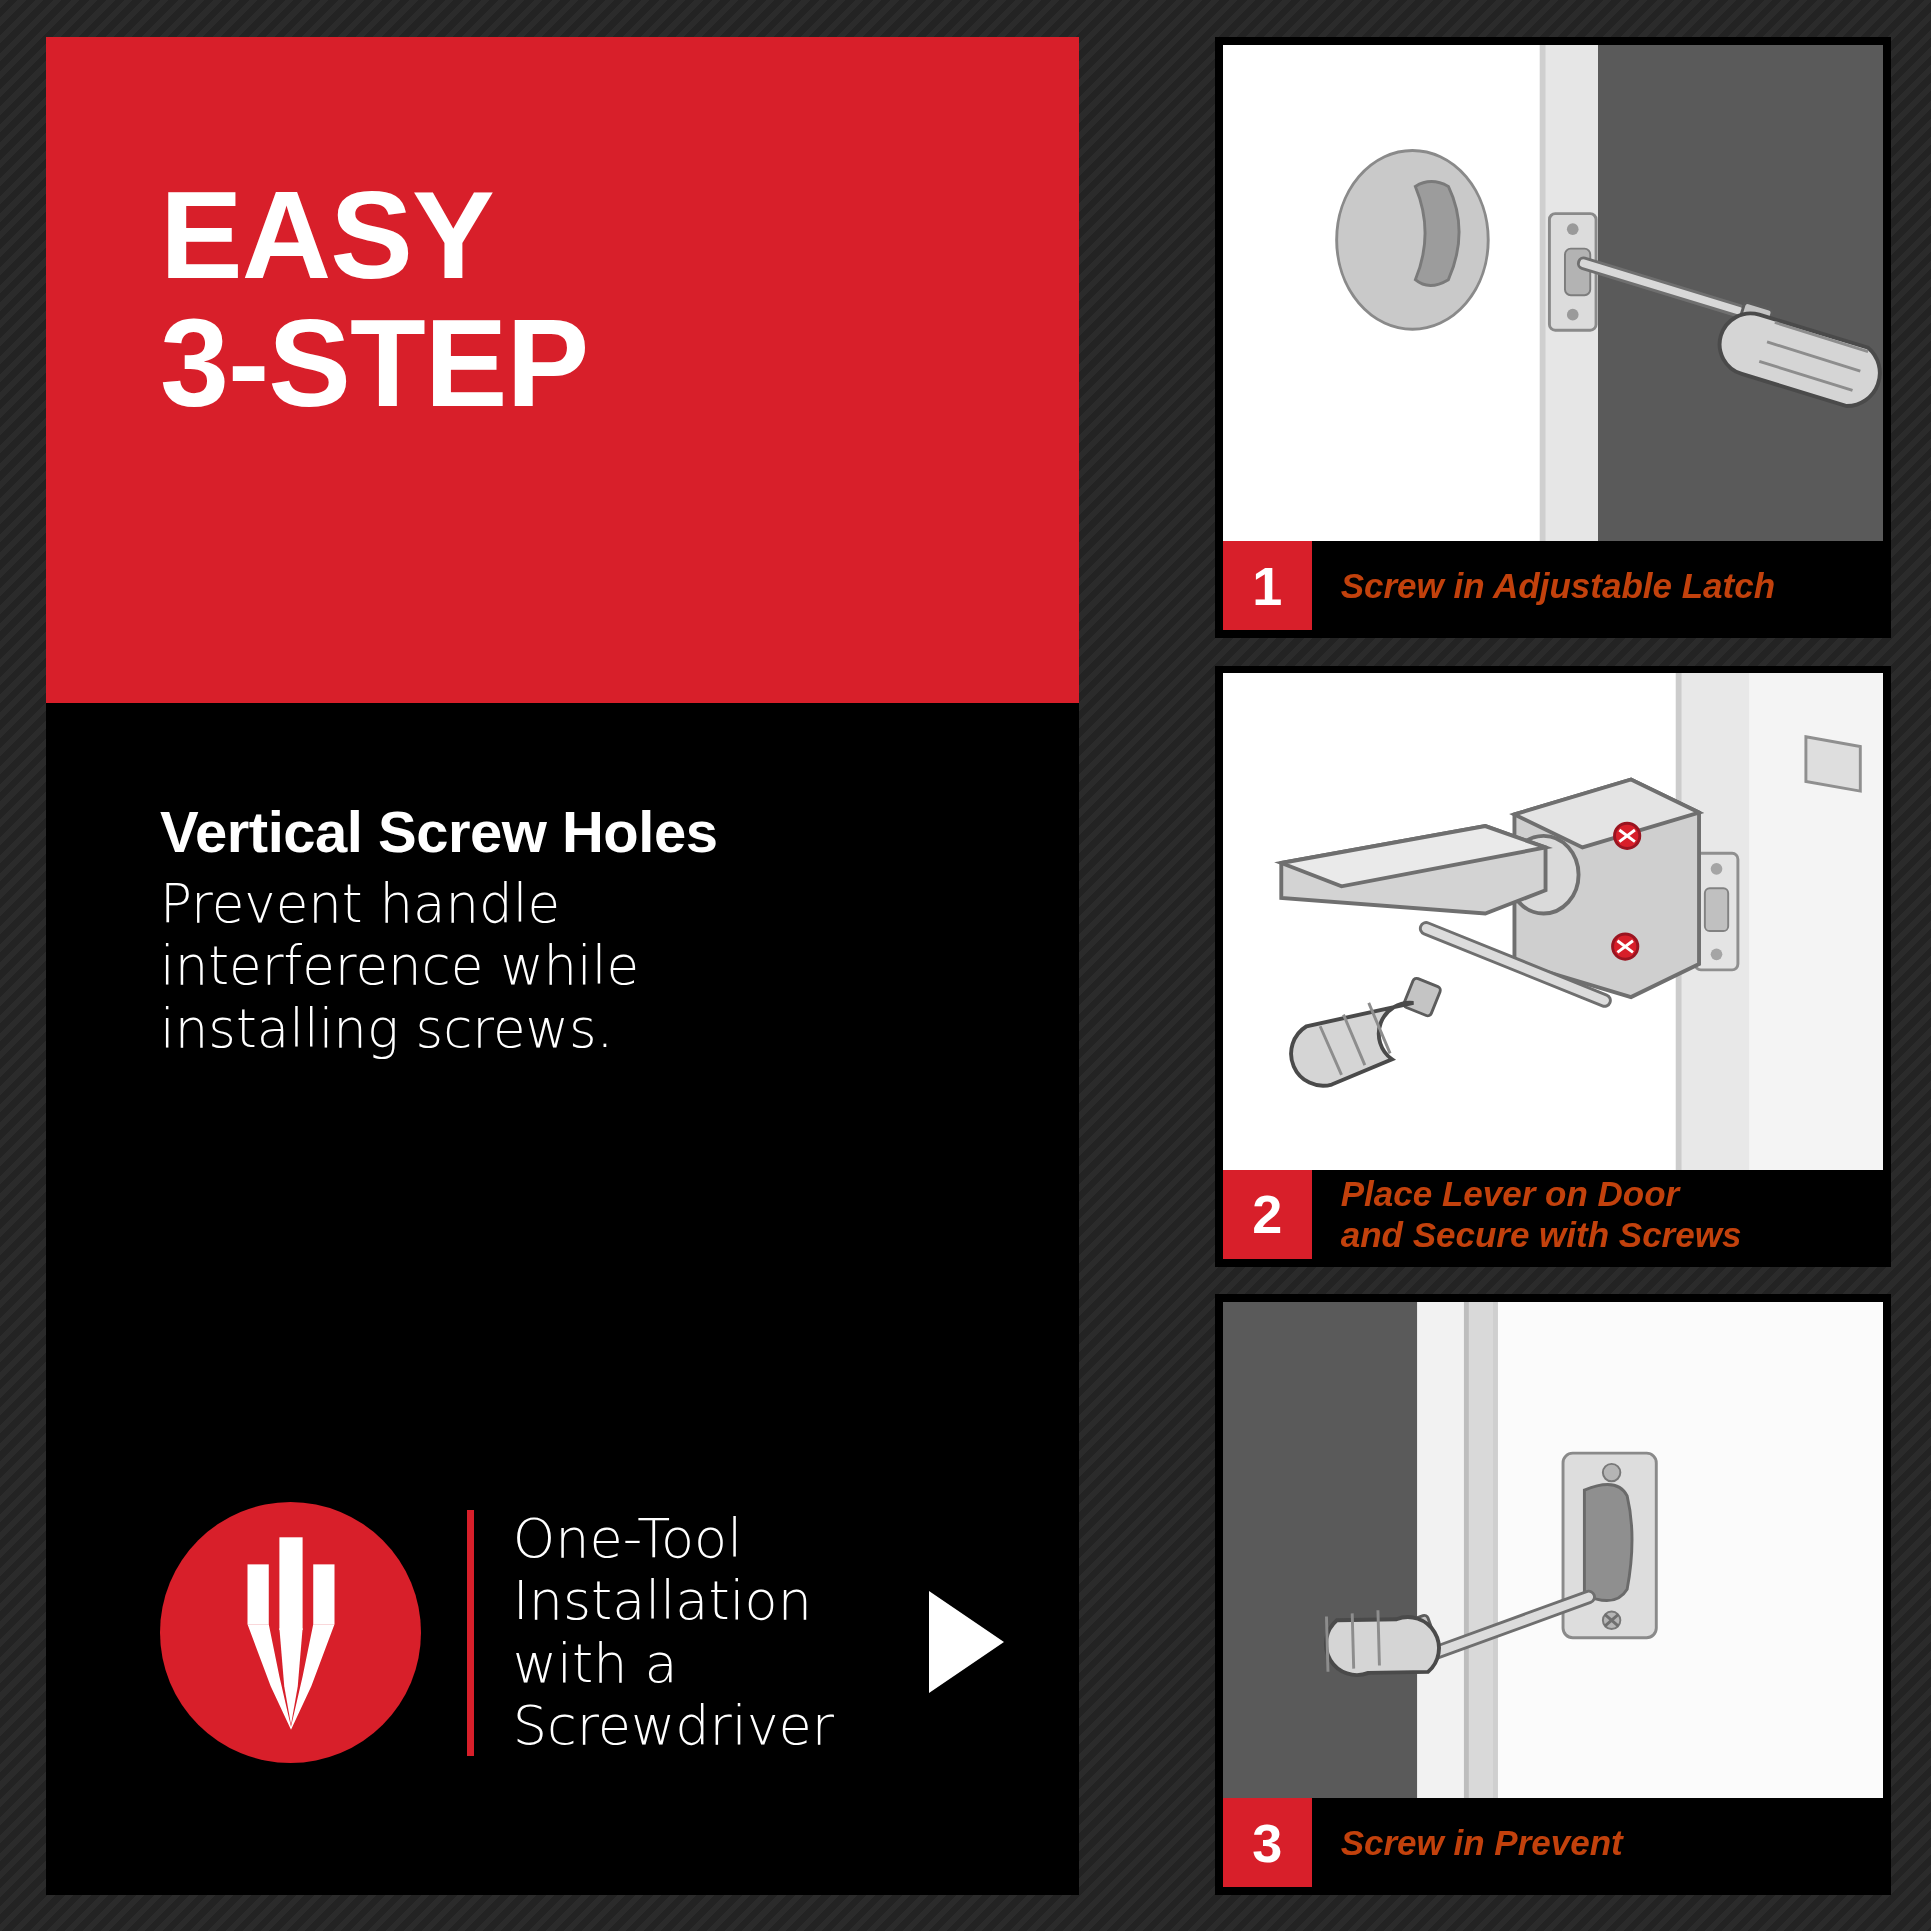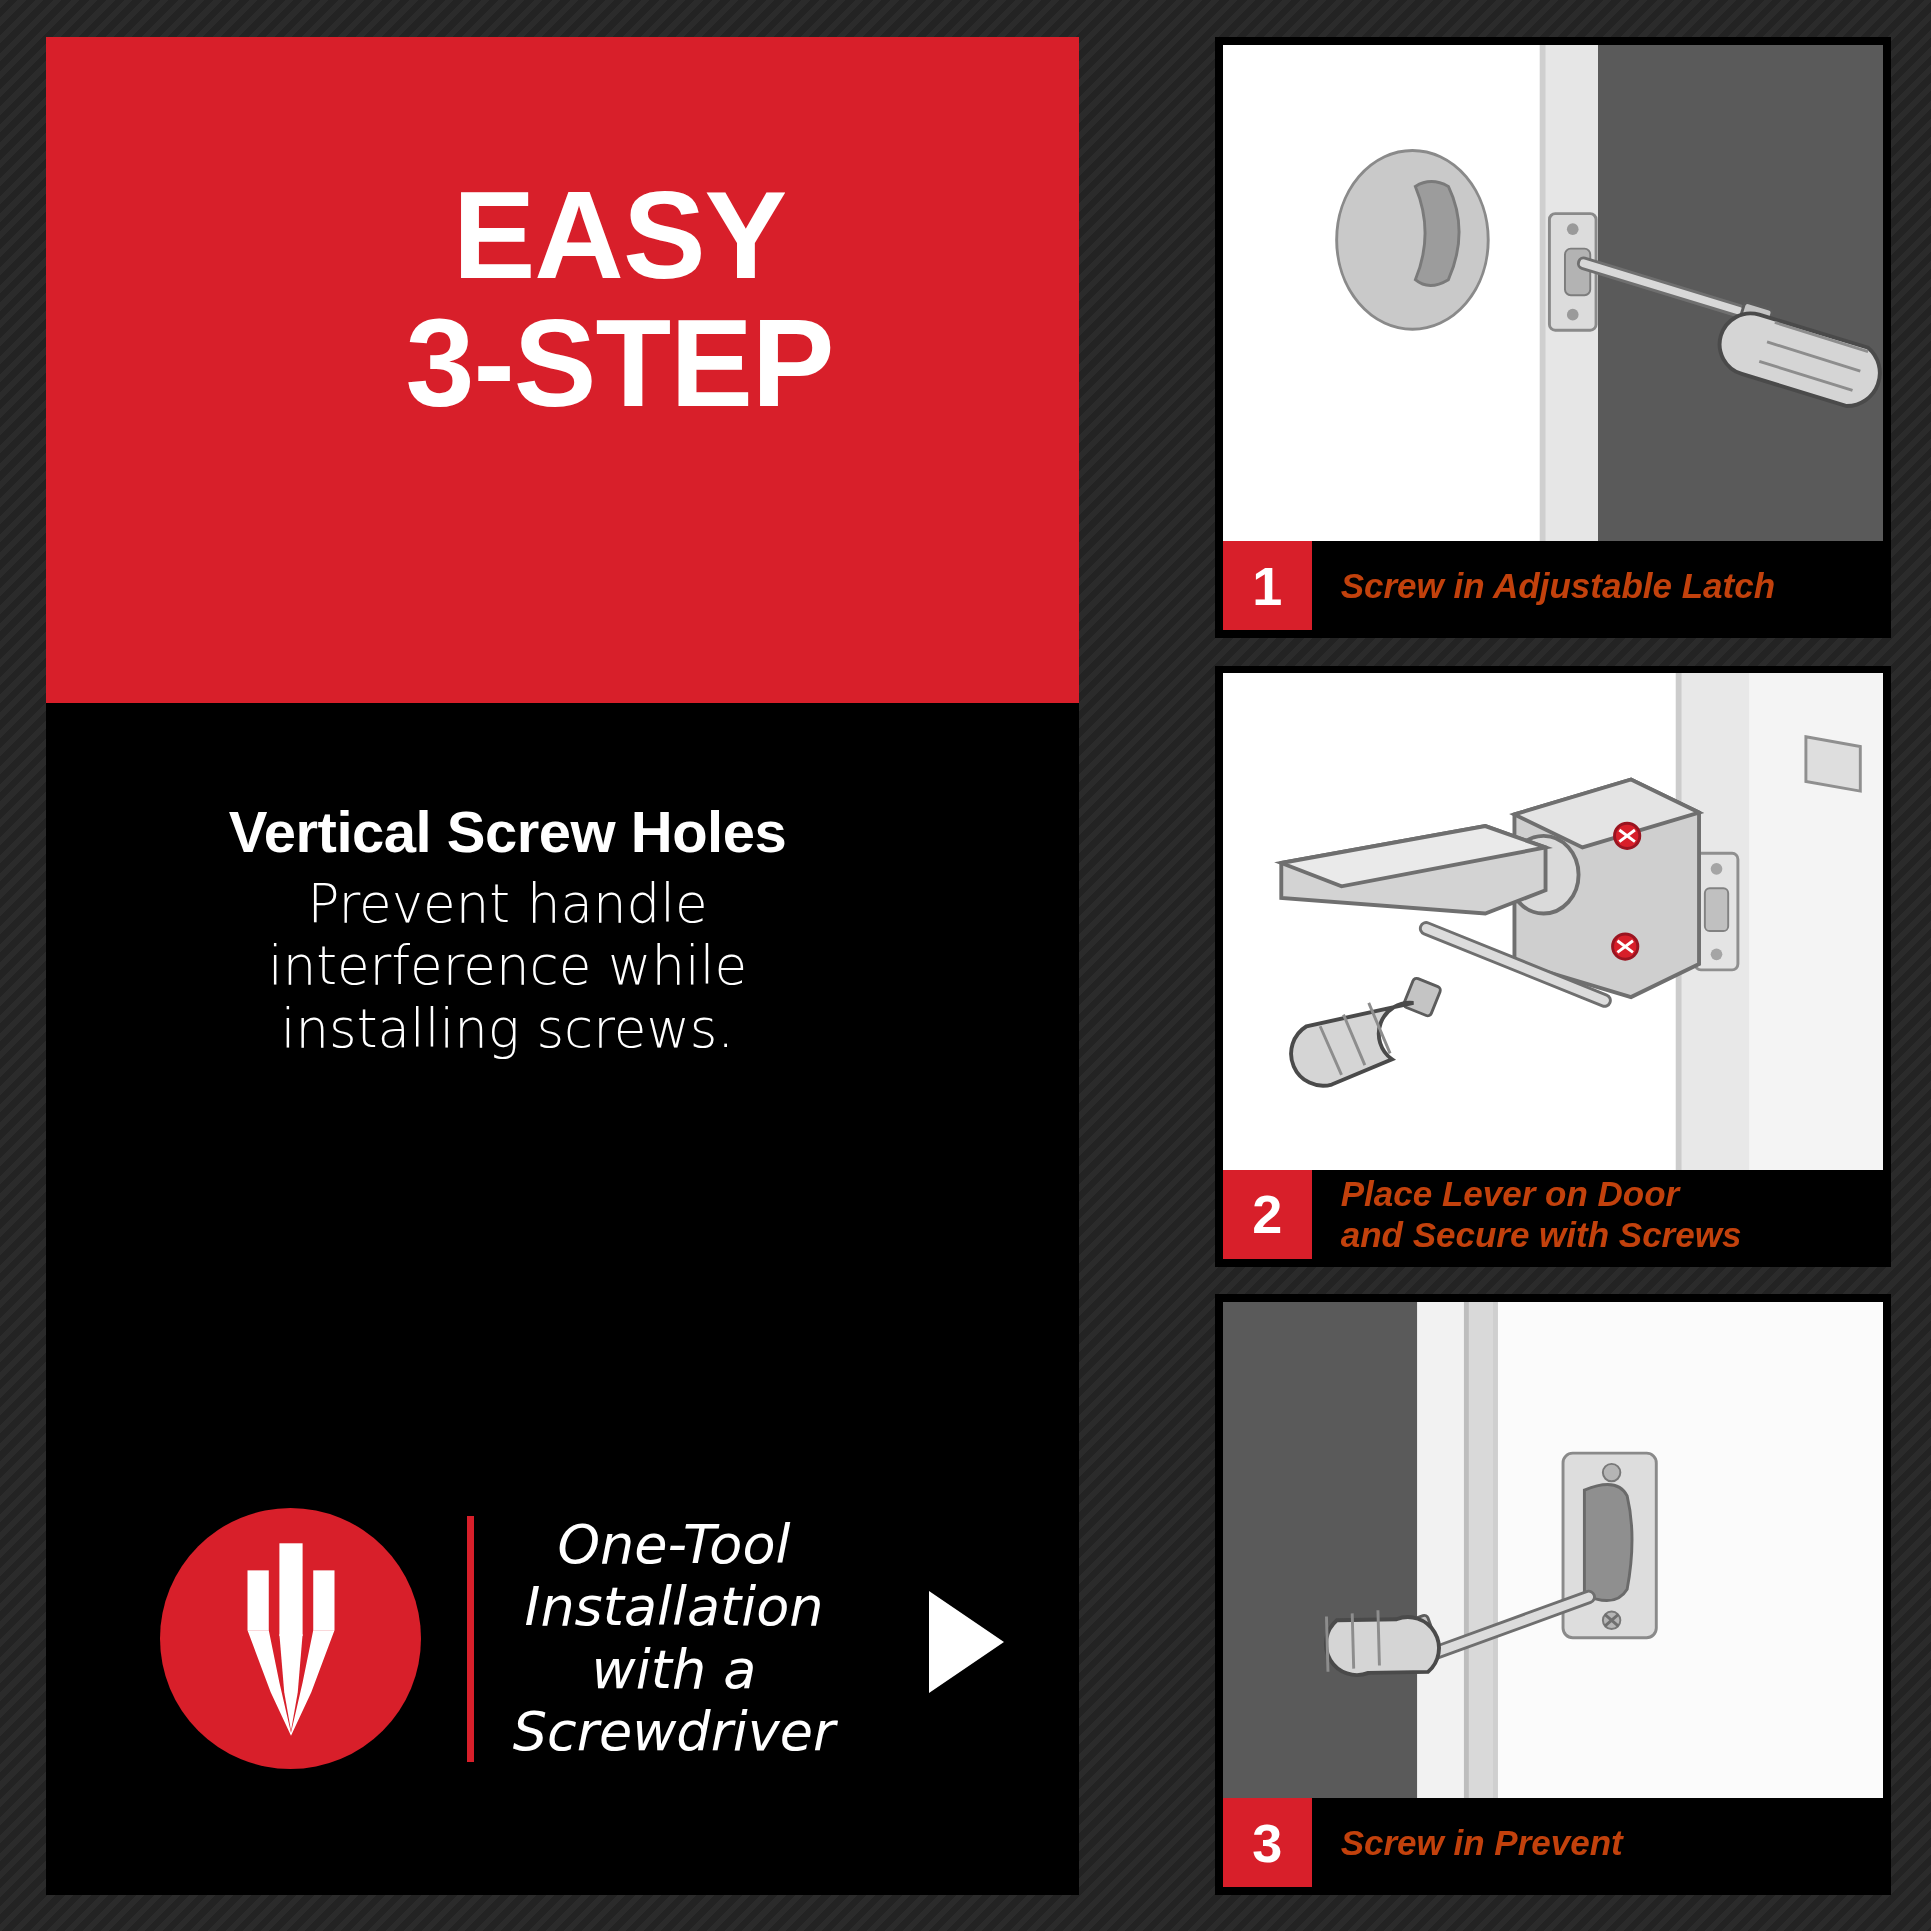--- a/index.html
+++ b/index.html
@@ -31,21 +31,20 @@
 
   
   .left-col {
     position: absolute;
     left: 46px;
     top: 37px;
     width: 1033px;
     height: 1858px;
     display: flex;
     flex-direction: column;
-    text-align: center;
   }
 
   .headline-block {
     background: #d81f2a;
     height: 666px;
     box-sizing: border-box;
     padding: 135px 0 0 114px;
   }
   .headline {
     color: #ffffff;
@@ -94,24 +93,23 @@
     width: 0;
     height: 0;
     border-top: 51px solid transparent;
     border-bottom: 51px solid transparent;
     border-left: 75px solid #ffffff;
   }
 
   .badge-row {
     position: absolute;
     left: 114px;
-    bottom: 126px;
+    bottom: 132px;
     display: flex;
     align-items: center;
-    font-style: italic;
   }
   .badge-circle {
     width: 261px;
     height: 261px;
     border-radius: 50%;
     background: #d81f2a;
     position: relative;
     flex: 0 0 auto;
   }
   .badge-circle svg {

